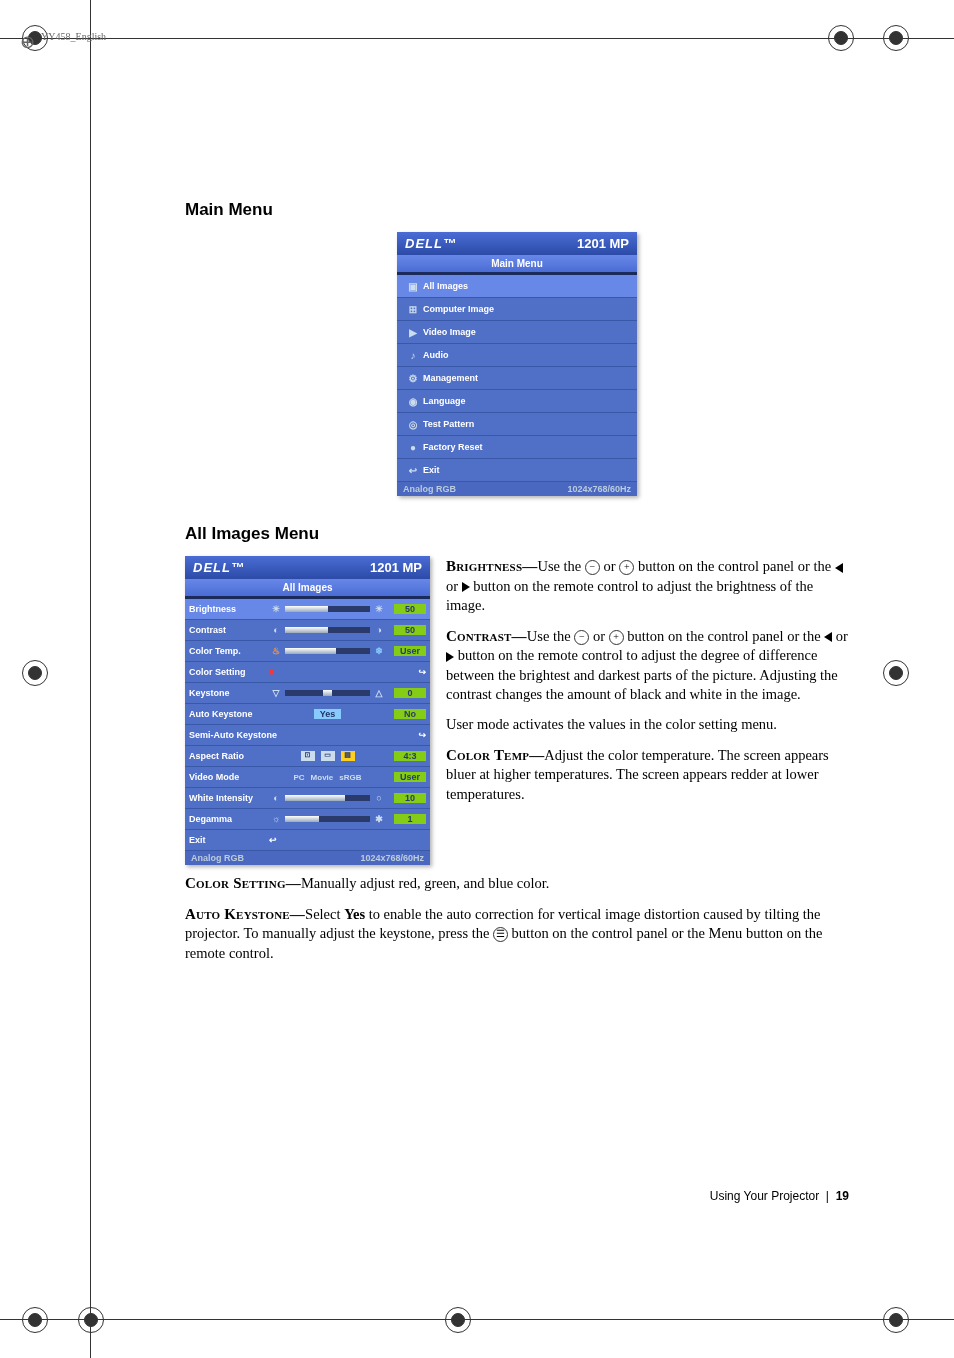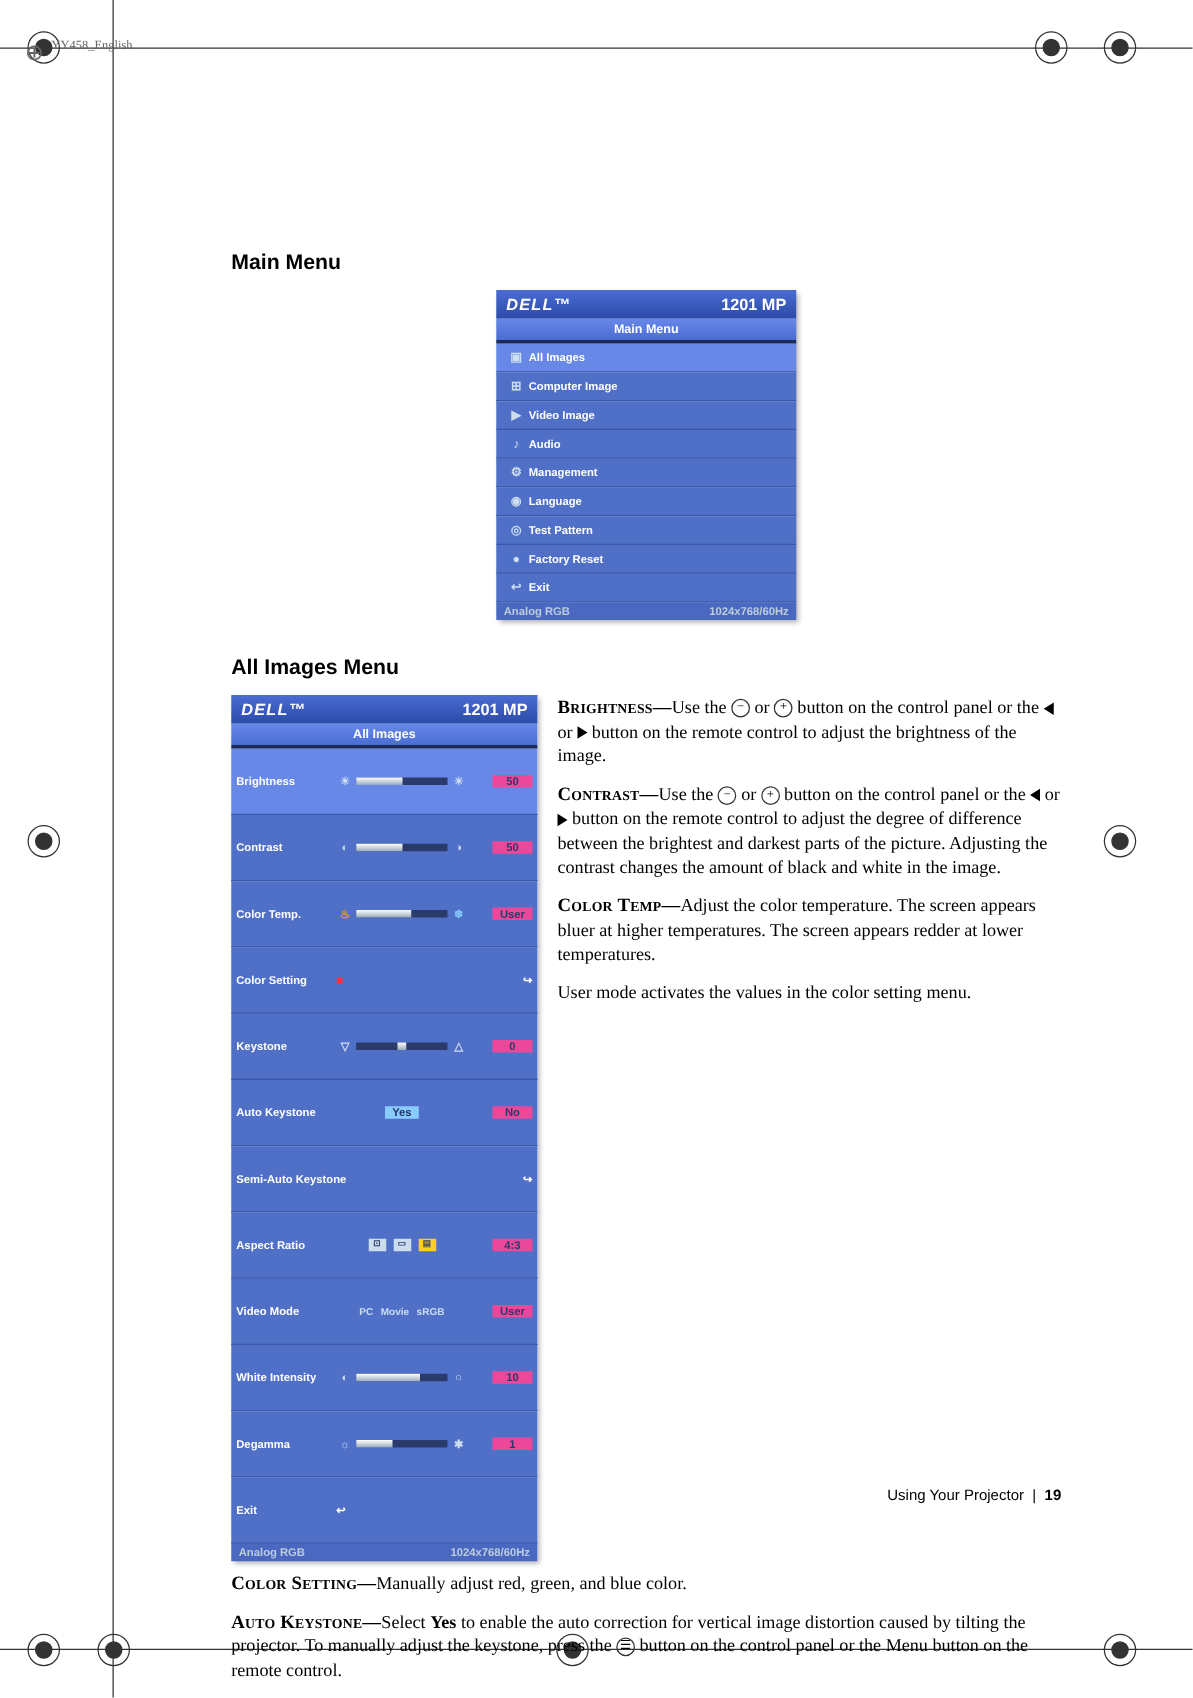--- a/index.html
+++ b/index.html
@@ -16,27 +16,27 @@
 .osd{width:240px;font-family:Helvetica,Arial,sans-serif;font-size:10px;color:#fff;font-weight:bold;box-shadow:2px 2px 4px rgba(0,0,0,0.3)}
 .osd-hdr{background:linear-gradient(#4a6cd4,#2c4ba8);display:flex;justify-content:space-between;padding:4px 8px;font-size:13px}
 .osd-hdr .logo{font-style:italic;letter-spacing:1px}
 .osd-title{background:linear-gradient(#6888e8,#4a6cd4);text-align:center;padding:3px}
 .osd-sep{height:3px;background:#1a2a5a}
 .osd-row{display:flex;align-items:center;background:#5070c8;border-bottom:1px solid #3a58a8;padding:2px 6px;height:18px;font-size:9px}
 .osd-row.sel{background:#6888e8}
 .osd-row .ic{width:20px;text-align:center;color:#cde;font-size:10px}
 .osd-row .lbl{flex:1}
 .osd-ftr{background:#4a68c0;display:flex;justify-content:space-between;padding:2px 6px;font-size:9px;color:#bcd}
-.img-row{display:flex;align-items:center;height:20px;padding:16px 4px;gap:4px}
+.img-row{display:flex;align-items:center;height:20px;padding:0 4px;gap:4px}
 .img-row .nm{width:76px}
 .slider{display:flex;align-items:center;gap:2px;flex:1}
 .slider .si{width:14px;text-align:center;color:#cde}
 .bar{flex:1;height:6px;background:#2a3a6a;position:relative}
 .bar .fill{position:absolute;top:0;bottom:0;background:linear-gradient(#fff,#9ab)}
-.val{width:32px;background:#ec4899;color:#2a3a6a;text-align:center;font-size:9px;margin-left:16px}
+.val{width:32px;background:#84cc16;color:#2a3a6a;text-align:center;font-size:9px;margin-left:4px}
 .icons{flex:1;display:flex;gap:6px;justify-content:center}
 .icons .opt{width:14px;height:10px;background:#cde;color:#2a3a6a;font-size:7px;text-align:center}
 .icons .opt.sel{background:#ffd020}
 .two-col{display:flex;gap:16px;align-items:flex-start}
 .txt{font-size:14.5px;line-height:1.35}
 p{margin:0 0 10px 0}
 .sc{font-variant:small-caps;font-weight:bold;font-size:15px;letter-spacing:.2px}
 .btn{display:inline-block;border:1px solid #333;border-radius:50%;width:13px;height:13px;line-height:12px;text-align:center;font-size:10px;vertical-align:middle}
 .tri{display:inline-block;width:0;height:0;border-top:5px solid transparent;border-bottom:5px solid transparent;vertical-align:middle}
 .tri.l{border-right:8px solid #000}
@@ -235,22 +235,22 @@
           </div>
         <div class="osd-ftr">
             <span>Analog RGB</span>
             <span>1024x768/60Hz</span>
           </div>
       </div>
 
       <div class="txt" style="flex:1">
         <p><span class="sc">Brightness—</span><span>Use the </span><span class="btn">−</span><span> or </span><span class="btn">+</span><span> button on the control panel or the </span><span class="tri l"></span><span> or </span><span class="tri r"></span><span> button on the remote control to adjust the brightness of the image.</span></p>
         <p><span class="sc">Contrast—</span><span>Use the </span><span class="btn">−</span><span> or </span><span class="btn">+</span><span> button on the control panel or the </span><span class="tri l"></span><span> or </span><span class="tri r"></span><span> button on the remote control to adjust the degree of difference between the brightest and darkest parts of the picture. Adjusting the contrast changes the amount of black and white in the image.</span></p>
+        <p>User mode activates the values in the color setting menu.</p>
         <p><span class="sc">Color Temp—</span><span>Adjust the color temperature. The screen appears bluer at higher temperatures. The screen appears redder at lower temperatures.</span></p>
-        <p>User mode activates the values in the color setting menu.</p>
       </div>
     </div>
 
     <div class="txt" style="margin-top:8px">
       <p><span class="sc">Color Setting—</span><span>Manually adjust red, green, and blue color.</span></p>
       <p><span class="sc">Auto Keystone—</span><span>Select </span><b>Yes</b><span> to enable the auto correction for vertical image distortion caused by tilting the projector.  To manually adjust the keystone, press the </span><span class="btn">☰</span><span> button on the control panel or the Menu button on the remote control.</span></p>
     </div>
   </div>
 
   <div class="ftr"><span>Using Your Projector</span> &nbsp;|&nbsp; <b>19</b></div>

